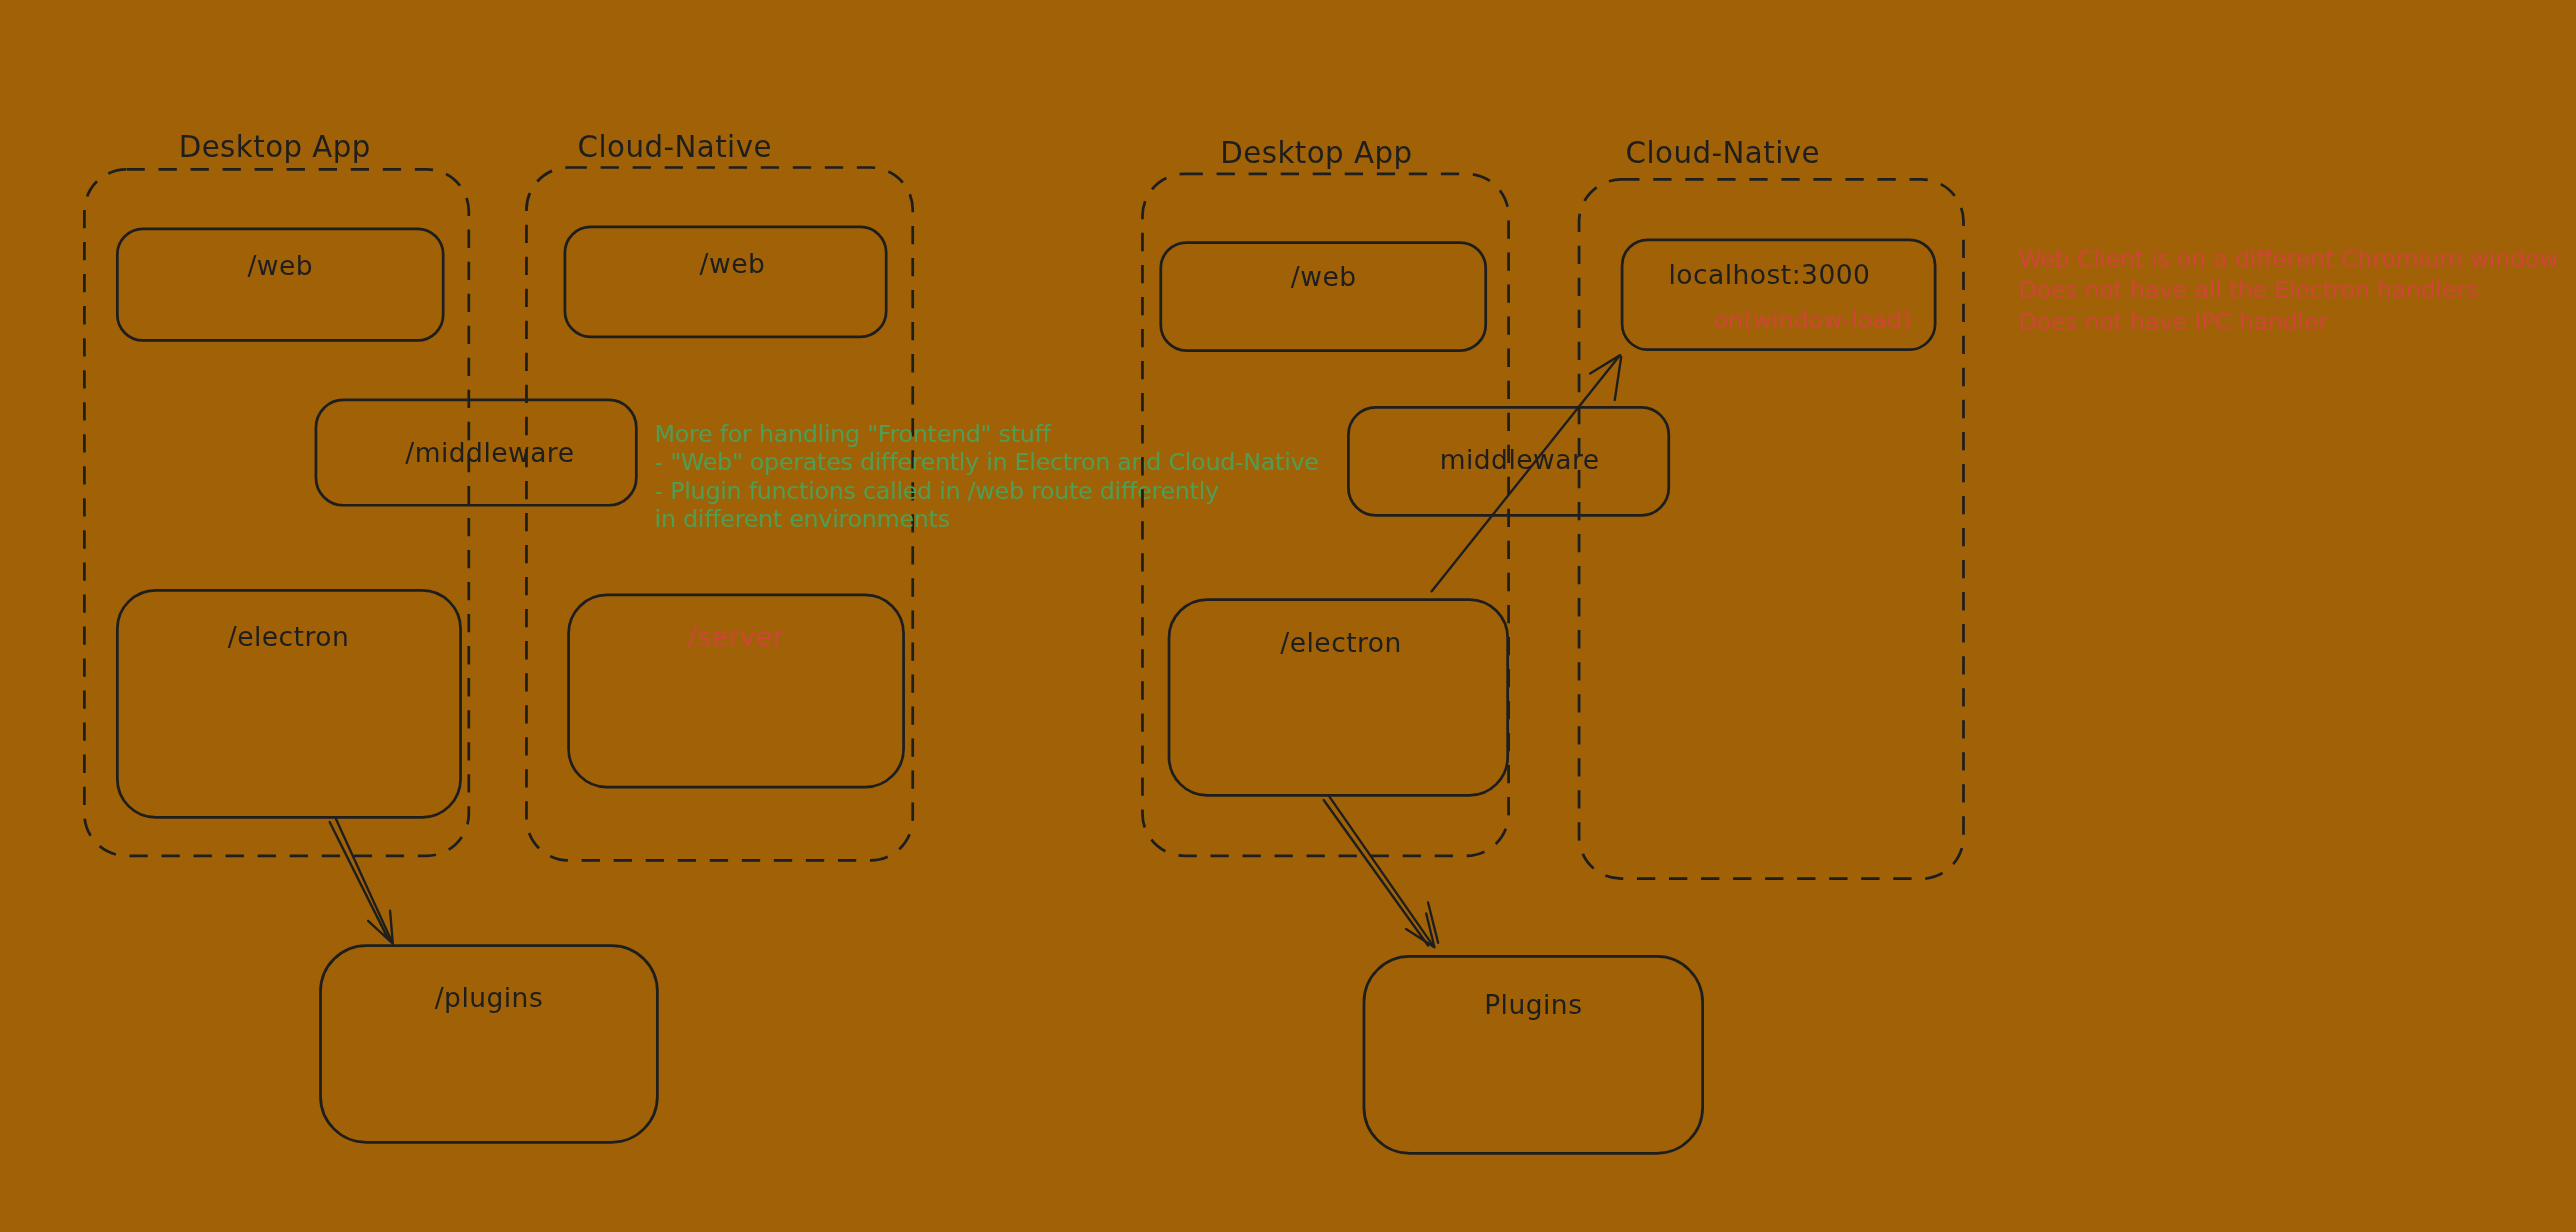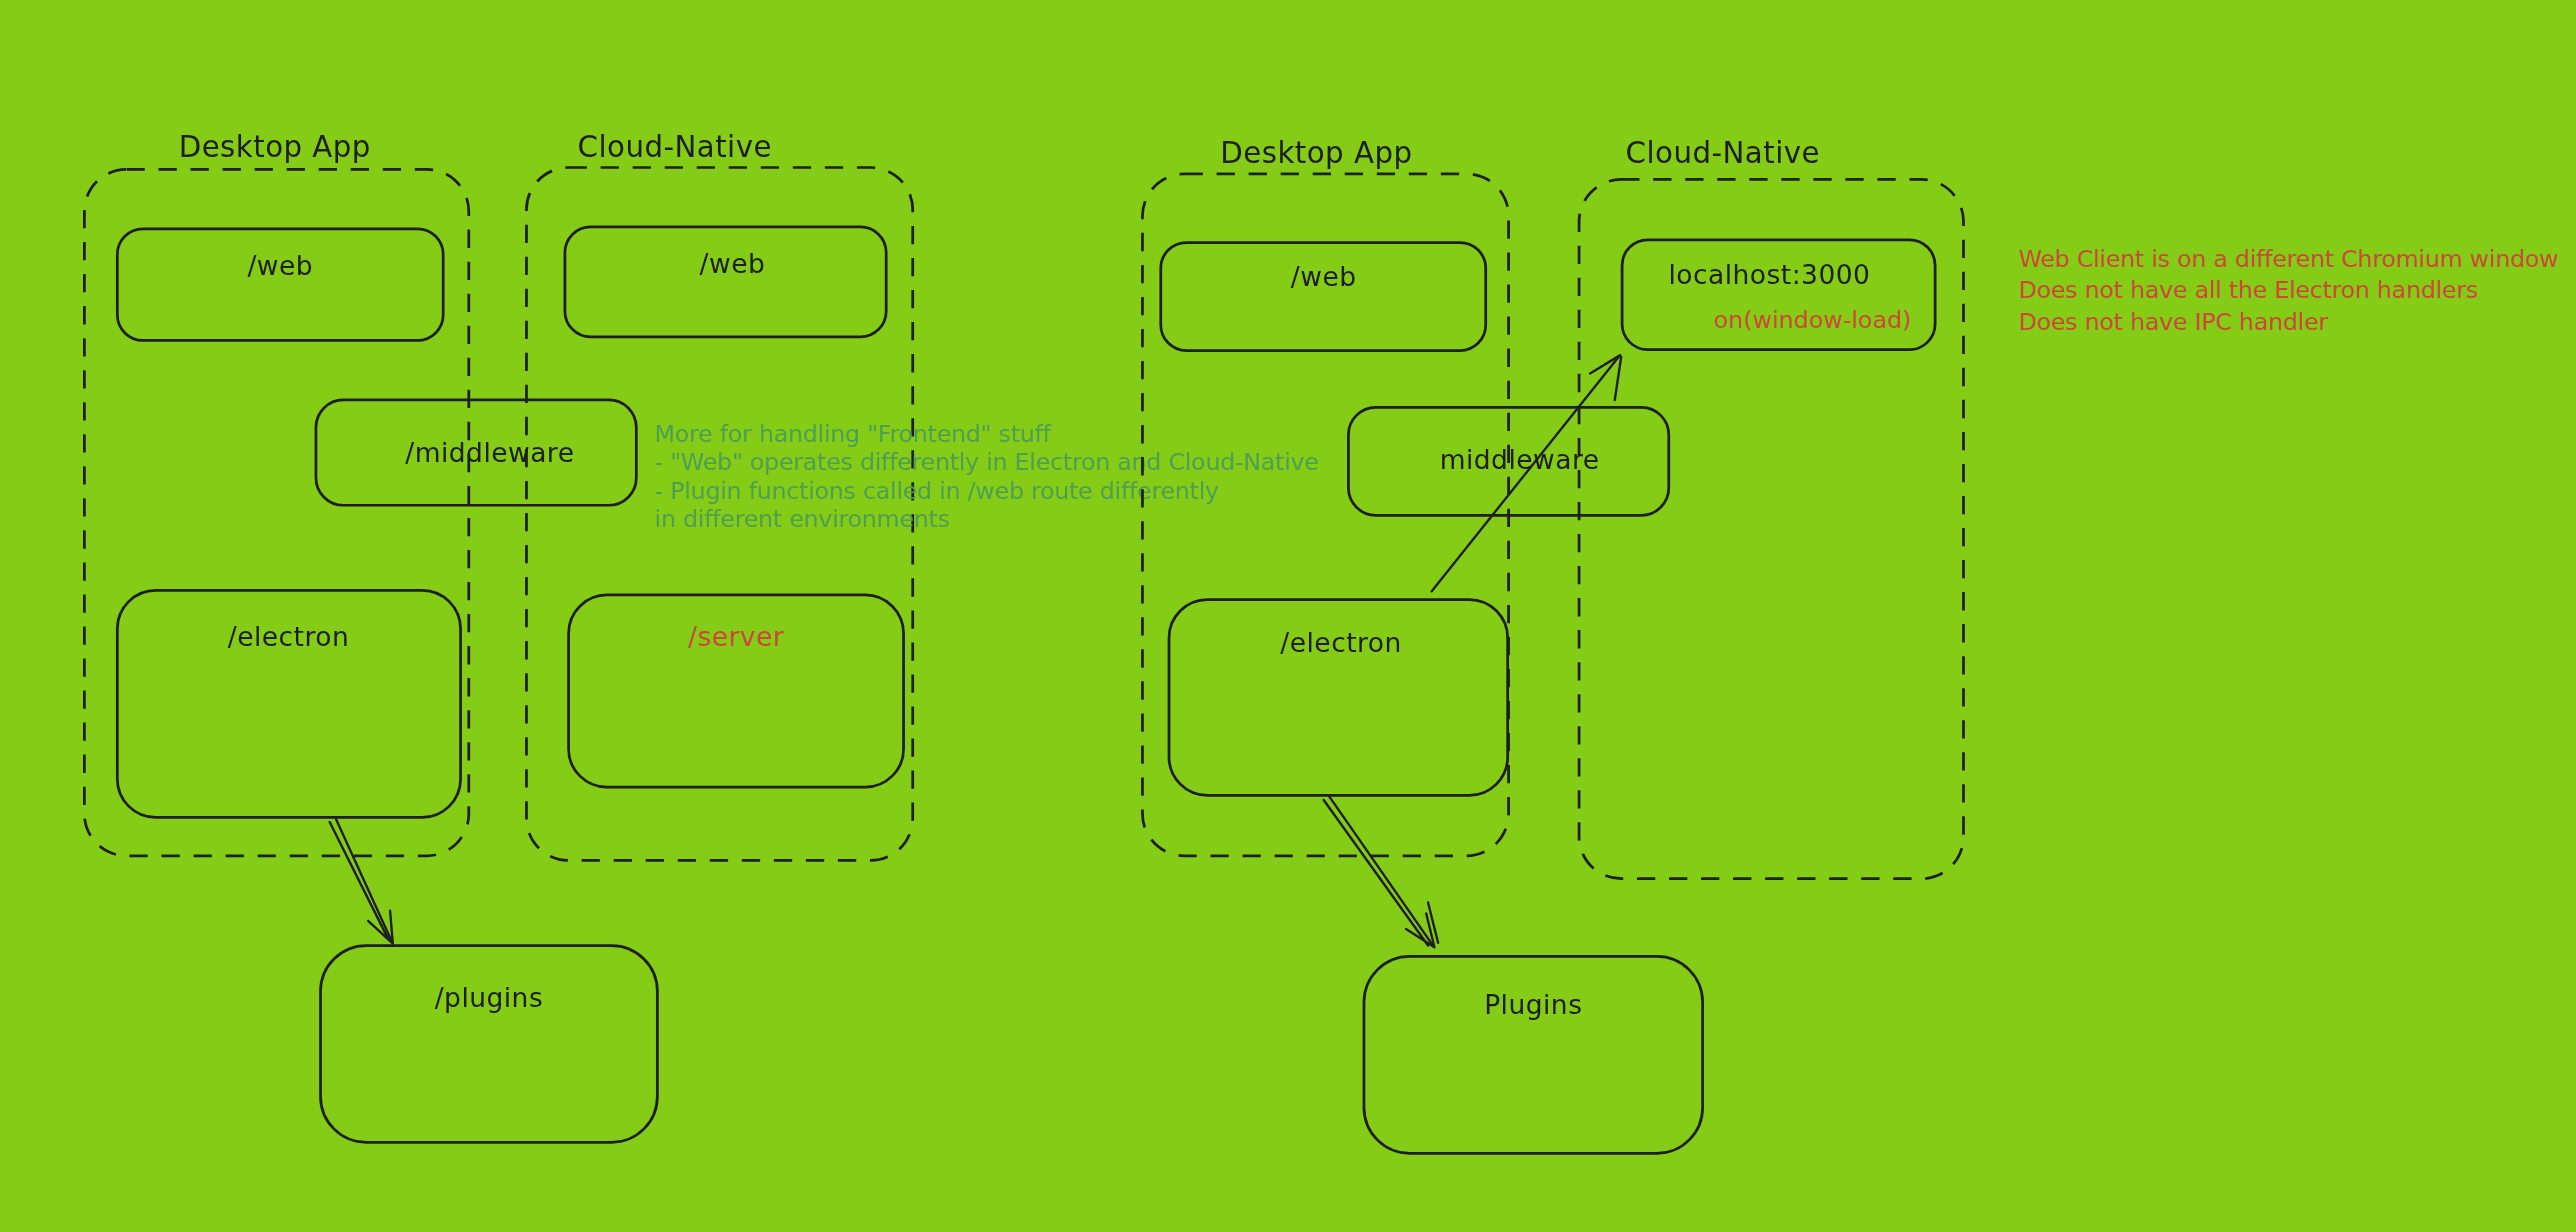--- a/index.html
+++ b/index.html
@@ -4,21 +4,21 @@
 <style>
   html, body {
     margin: 0;
     padding: 0;
     background: #ffffff;
   }
   .stage {
     position: relative;
     width: 2576px;
     height: 1232px;
-    background: #84cc16;
+    background: #a16207;
     overflow: hidden;
   }
   svg { display: block; }
   text {
     font-family: "DejaVu Sans", "Liberation Sans", sans-serif;
     fill: #1e1e1e;
   }
   .node-lbl  { font-size: 29px; text-anchor: middle; letter-spacing: 0.5px; }
   .sec-lbl   { font-size: 32px; text-anchor: middle; letter-spacing: 0.5px; }
   .note-lbl  { font-size: 26px; text-anchor: start; letter-spacing: -0.3px; }

